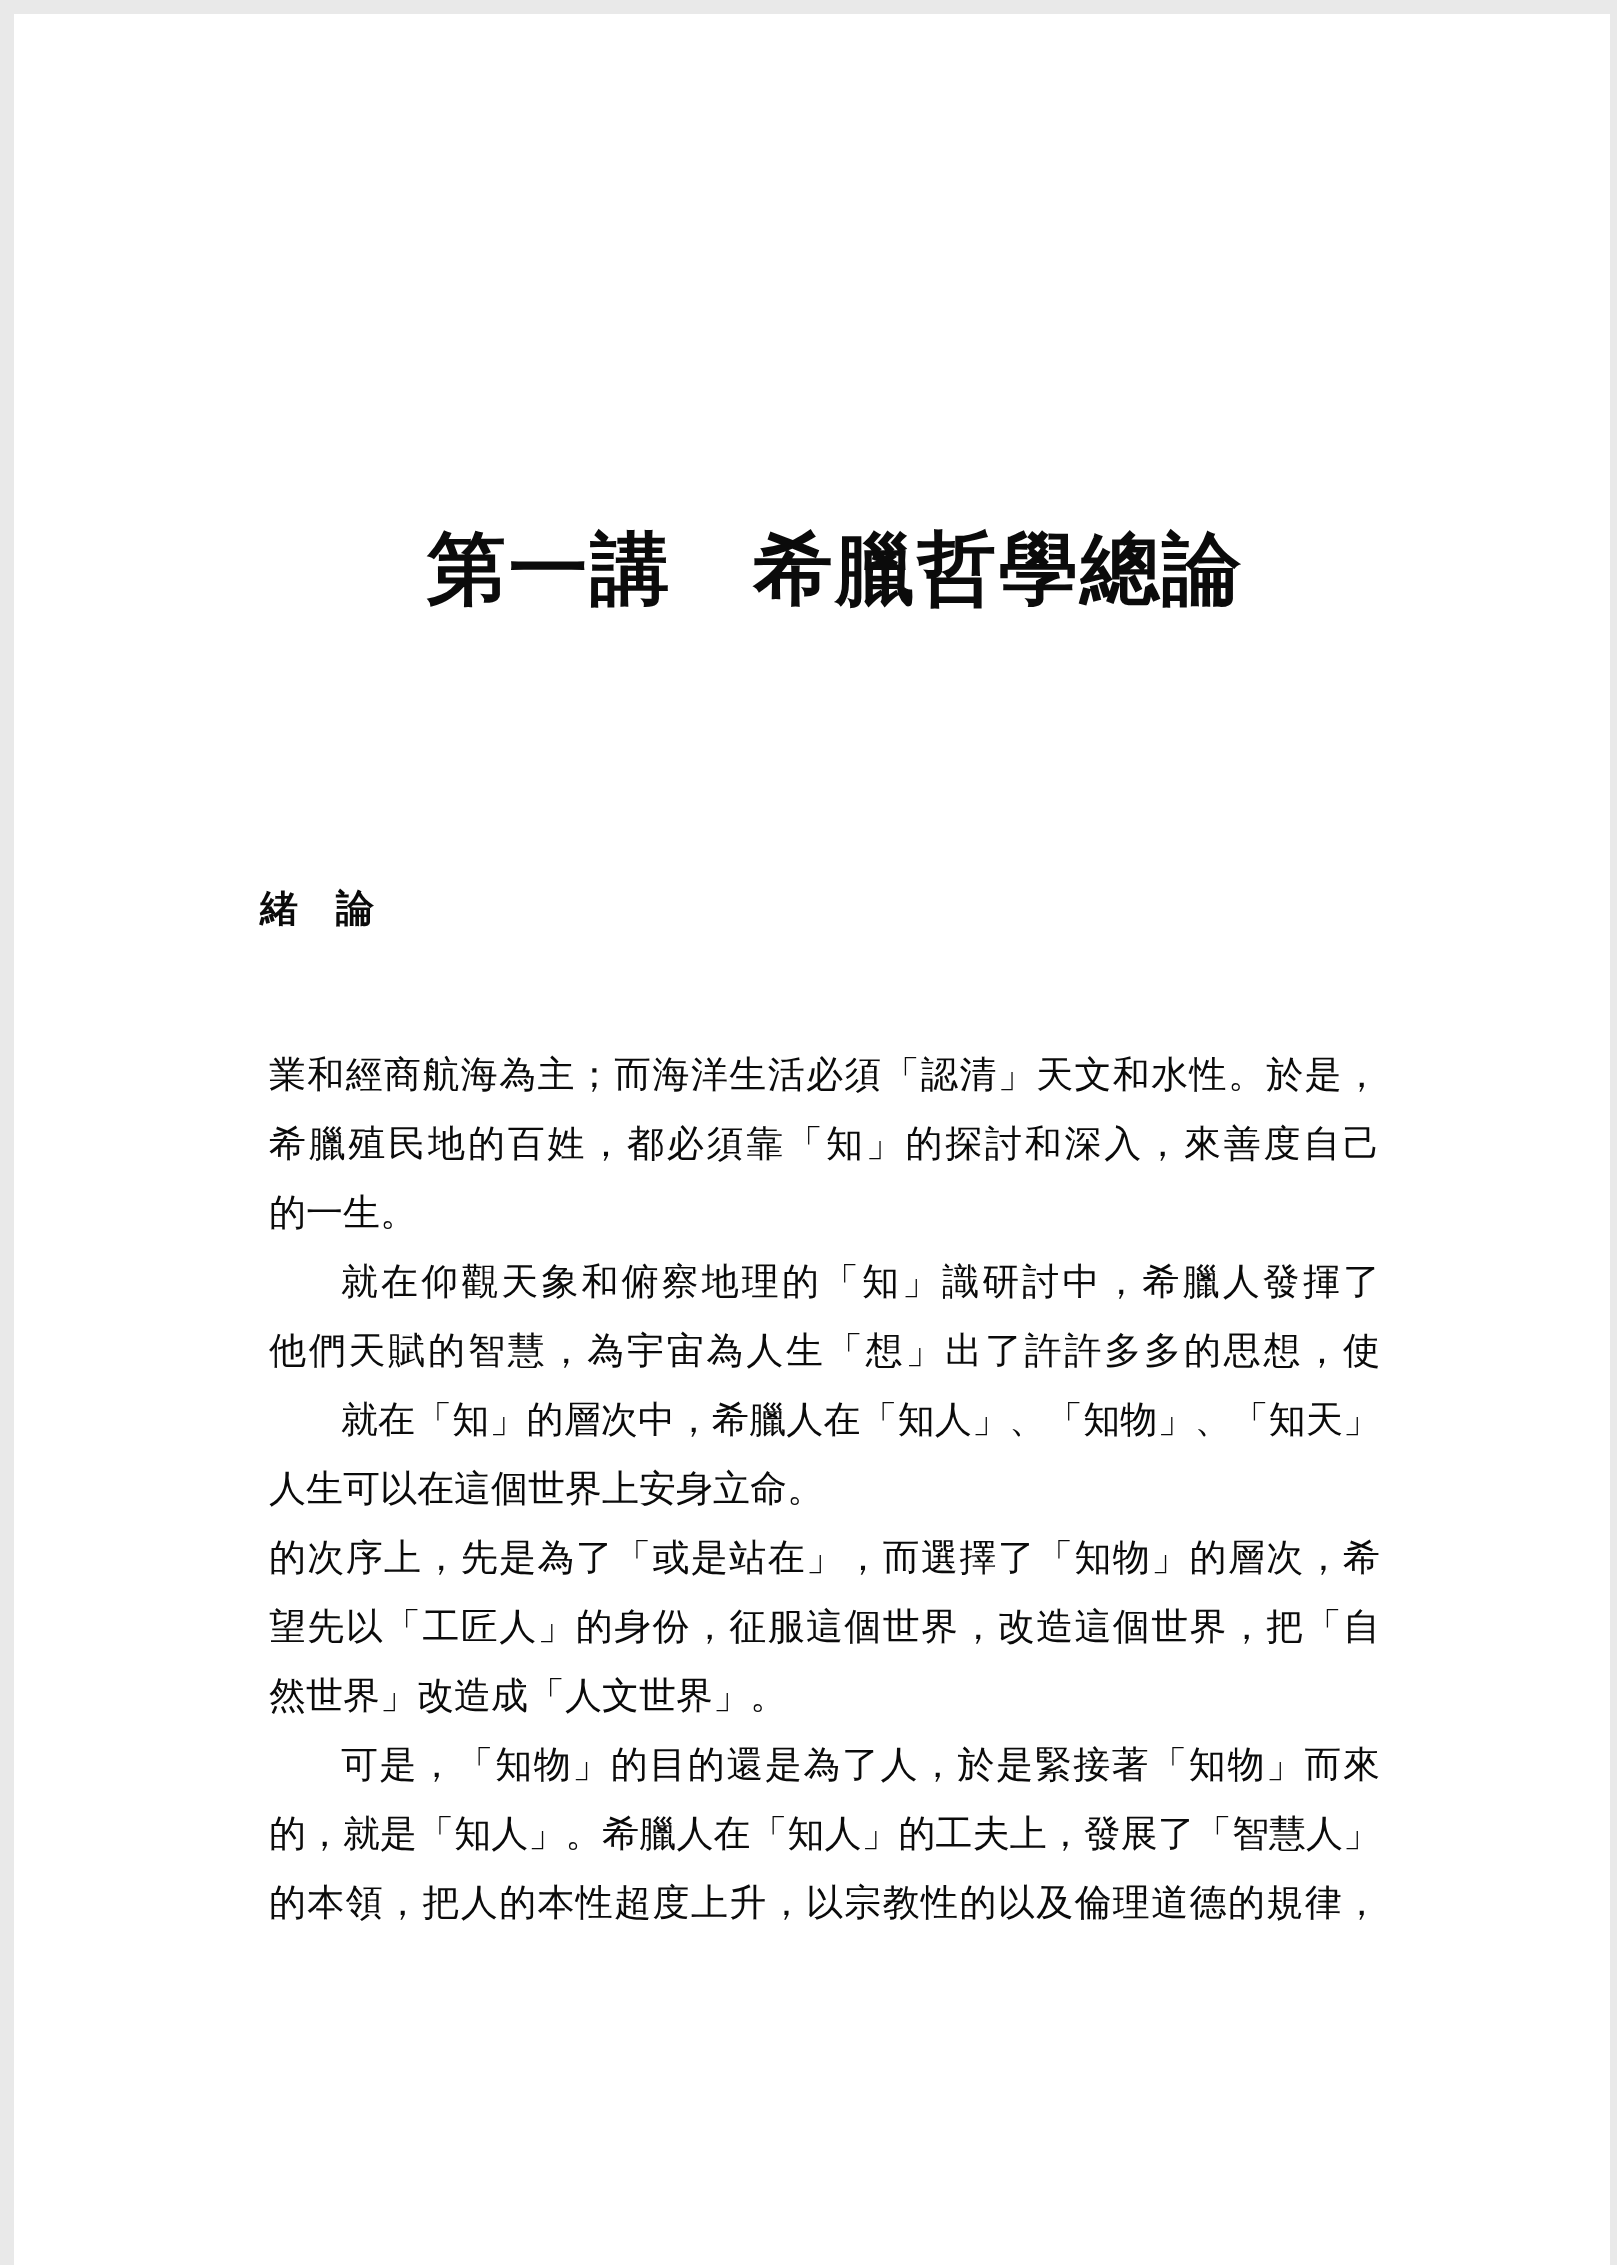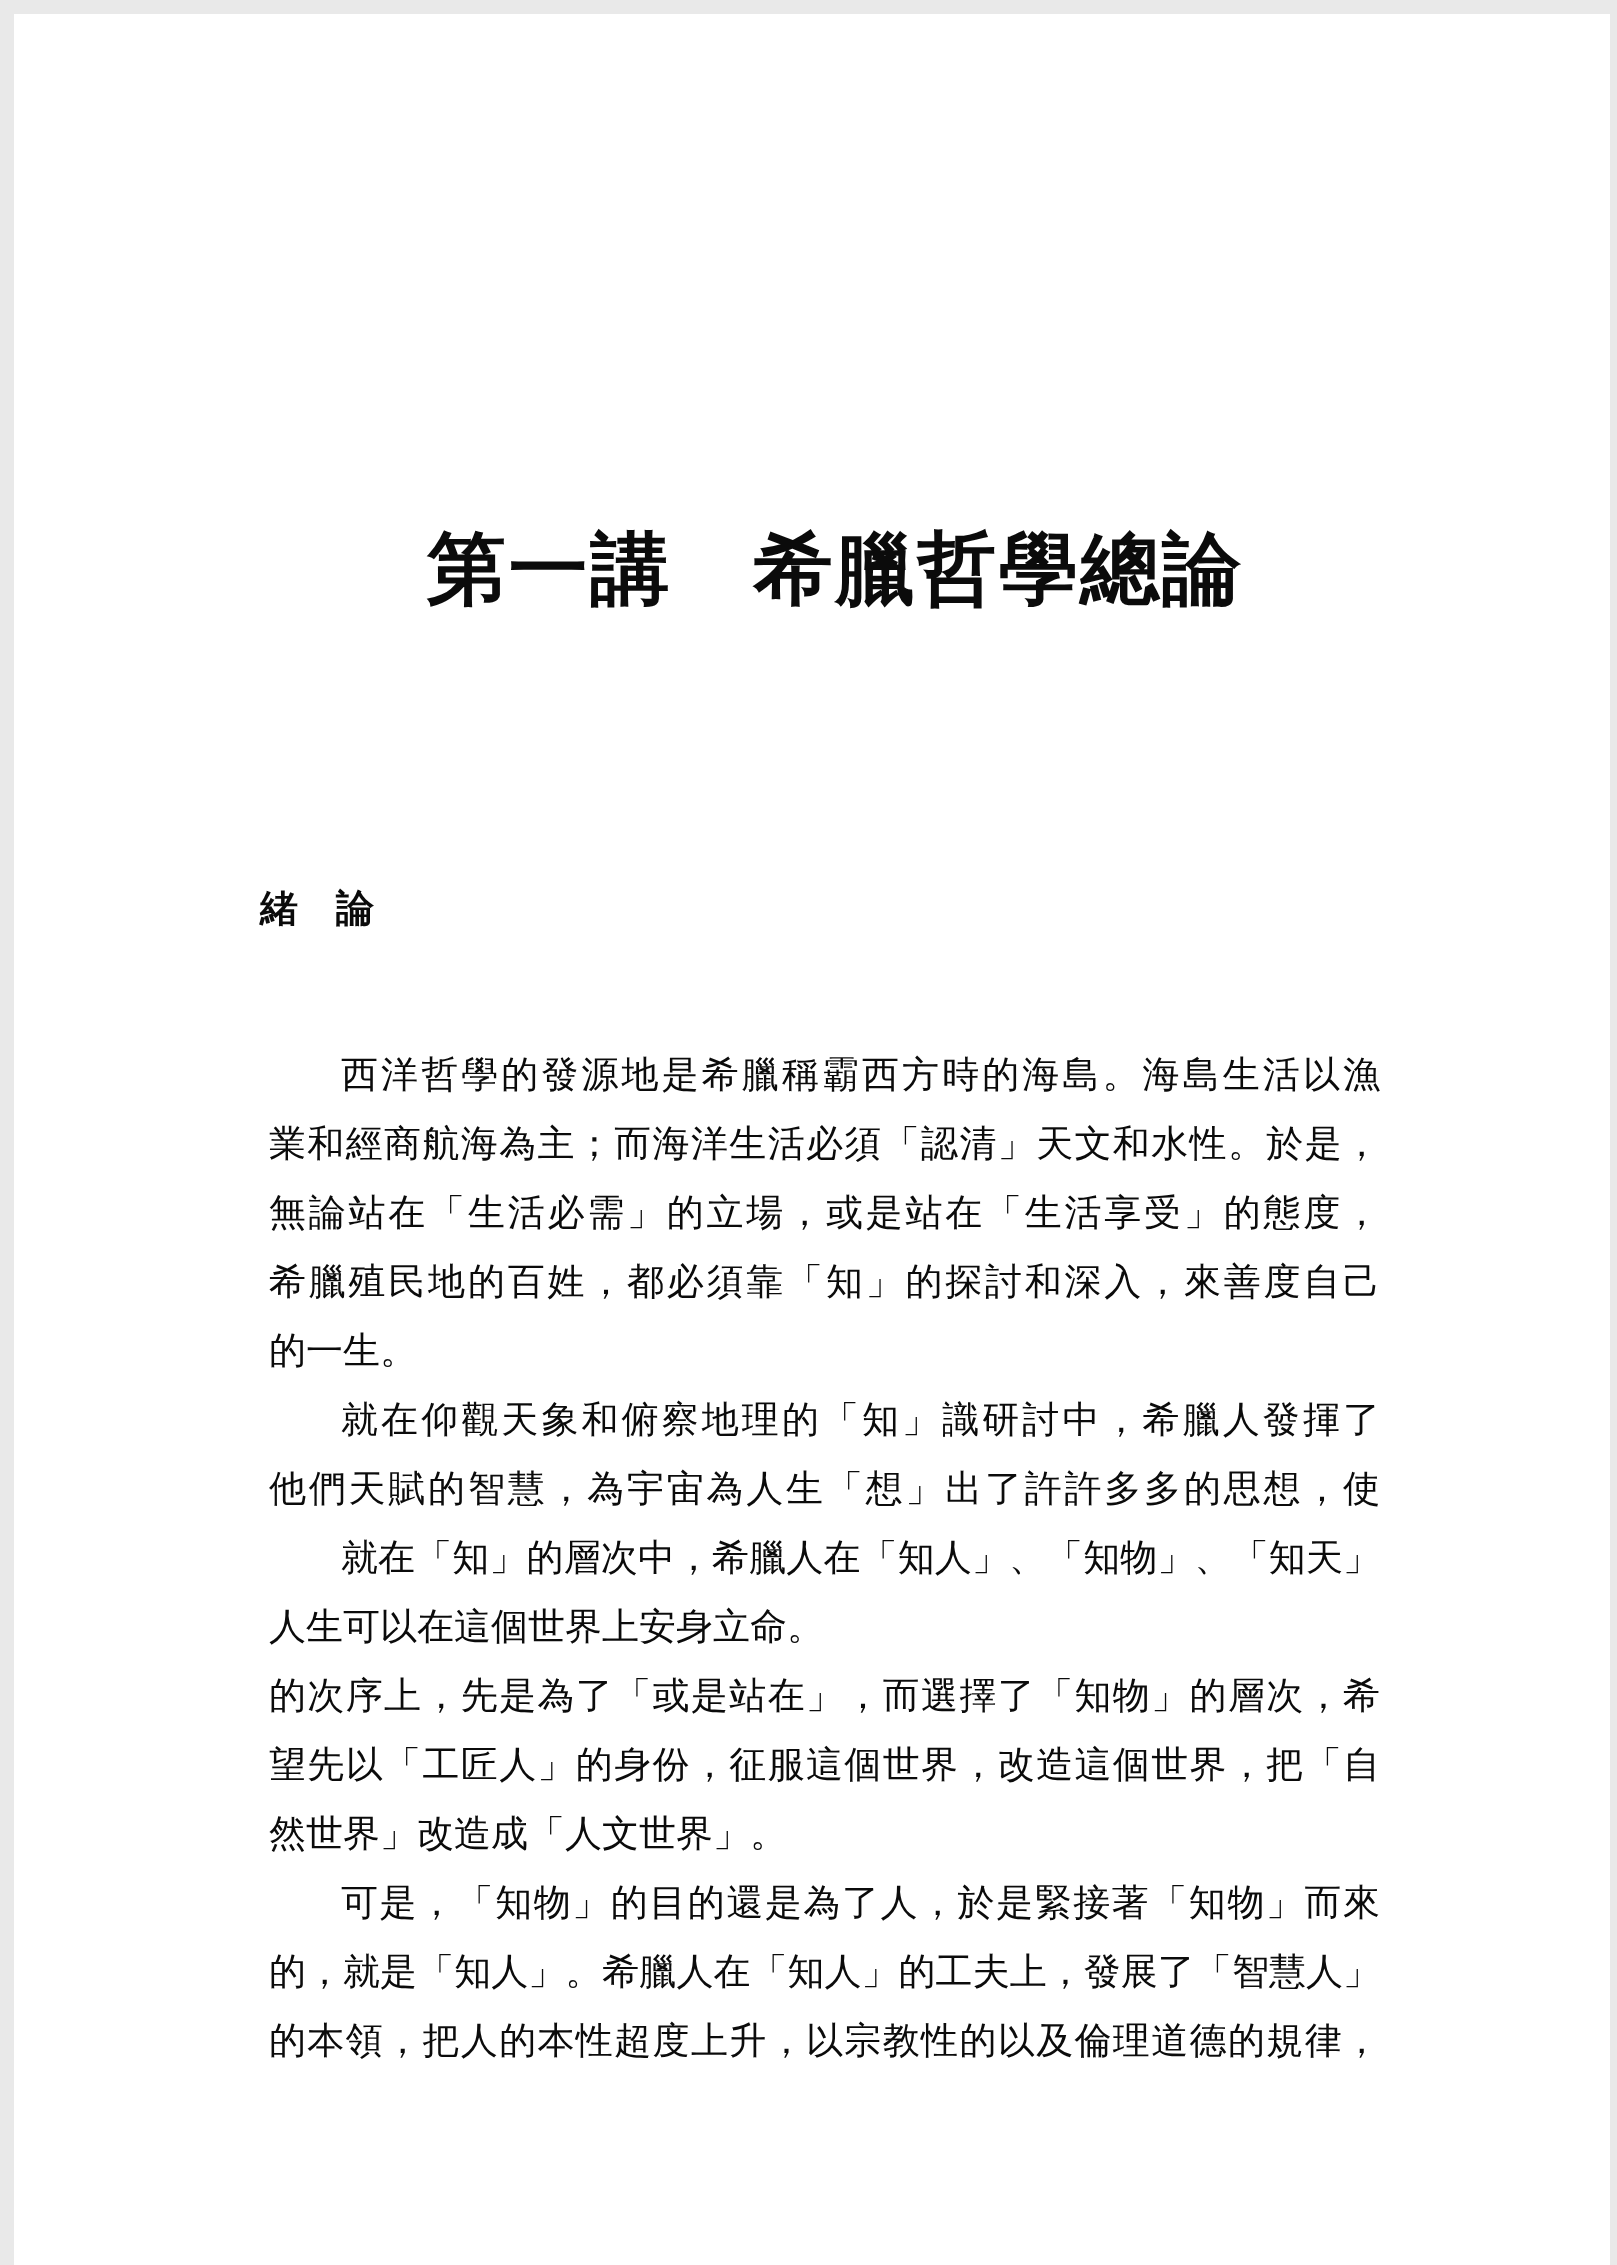--- a/index.html
+++ b/index.html
@@ -57,23 +57,21 @@
 <body>
 
 <div class="page">
 
   <h1 class="chapter-title">第一講　希臘哲學總論</h1>
 
   <h2 class="section-heading">緒　論</h2>
 
   <div class="body-text">
 
-  <div class="text-line indent">西洋哲學的發源地是希臘稱霸西方時的海島。海島生活以漁</div>
       <div class="text-line">業和經商航海為主；而海洋生活必須「認清」天文和水性。於是，</div>
-      <div class="text-line">無論站在「生活必需」的立場，或是站在「生活享受」的態度，</div>
       <div class="text-line">希臘殖民地的百姓，都必須靠「知」的探討和深入，來善度自己</div>
       <div class="text-line no-justify">的一生。</div>
       <div class="text-line indent">就在仰觀天象和俯察地理的「知」識研討中，希臘人發揮了</div>
       <div class="text-line">他們天賦的智慧，為宇宙為人生「想」出了許許多多的思想，使</div>
       <div class="text-line indent">就在「知」的層次中，希臘人在「知人」、「知物」、「知天」</div>
       <div class="text-line no-justify">人生可以在這個世界上安身立命。</div>
       <div class="text-line">的次序上，先是為了「或是站在」，而選擇了「知物」的層次，希</div>
       <div class="text-line">望先以「工匠人」的身份，征服這個世界，改造這個世界，把「自</div>
       <div class="text-line no-justify">然世界」改造成「人文世界」。</div>
       <div class="text-line indent">可是，「知物」的目的還是為了人，於是緊接著「知物」而來</div>

